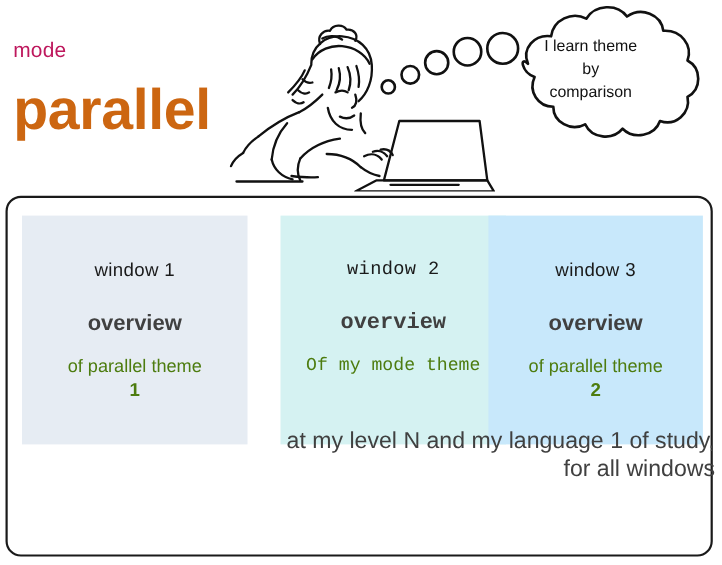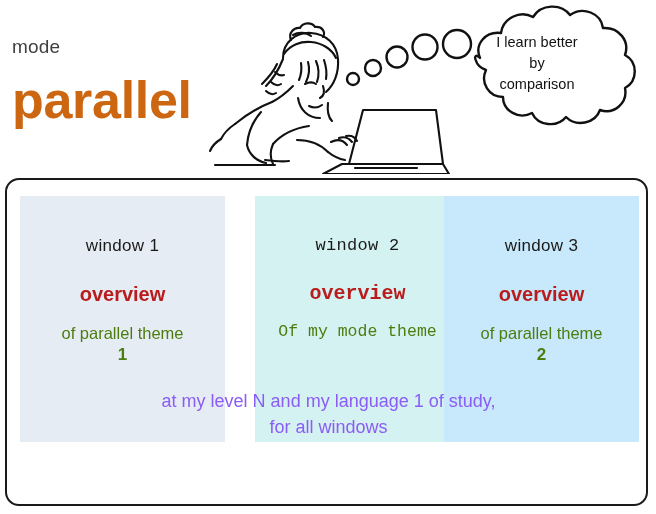--- a/index.html
+++ b/index.html
@@ -21,21 +21,21 @@
     position: absolute;
     left: 0; top: 0;
     width: 656px;
     height: 175px;
   }
   #mode-label {
     position: absolute;
     left: 12px;
     top: 36px;
     font-size: 19px;
-    color: #404040;
+    color: #be185d;
     letter-spacing: .2px;
   }
   #mode-value {
     position: absolute;
     left: 12px;
     top: 70px;
     font-size: 52px;
     font-weight: bold;
     color: #cc6611;
     letter-spacing: -.3px;
@@ -77,62 +77,62 @@
     border: 2.5px solid #1a1a1a;
     border-radius: 14px;
     box-sizing: border-box;
     background: #ffffff;
   }
 
   .window-col {
     position: absolute;
     top: 16px;
     width: 205px;
-    height: 246px;
+    height: 208px;
     box-sizing: border-box;
     padding-top: 40px;
     text-align: center;
   }
   #window-col-1 { left: 13px;  background: #e6ecf3; }
   #window-col-2 { left: 248px; background: #d5f2f2; font-family: Liberation Mono, monospace; }
   #window-col-3 { left: 437px; width: 195px; background: #c8e8fb; }
 
   .window-title {
     font-size: 17px;
     color: #1a1a1a;
     letter-spacing: .3px;
   }
   .window-overview {
     margin-top: 27px;
     font-size: 20px;
     font-weight: bold;
-    color: #b91c1c;
+    color: #404040;
   }
   .window-sub {
     margin-top: 16px;
     font-size: 16.5px;
     line-height: 22px;
     color: #4d7c0f;
   }
   .window-sub-number {
     display: block;
     font-weight: bold;
     font-size: 17px;
   }
 
   
   #shared-caption {
     position: absolute;
     left: 0;
     top: 208px;
     width: 643px;
-    text-align: center;
-    font-size: 18px;
+    text-align: right;
+    font-size: 21px;
     line-height: 26px;
-    color: #8b5cf6;
+    color: #404040;
     pointer-events: none;
   }
 </style>
 </head>
 <body>
 
 <div id="header">
 
   <div id="mode-label">mode</div>
   <div id="mode-value">parallel</div>
@@ -208,21 +208,21 @@
              c13 7 13 26 0 33
              c3 15 -11 27 -25 22
              c-5 14 -24 17 -34 7
              c-9 11 -28 9 -34 -4
              c-13 7 -29 -2 -29 -16
              c-14 0 -23 -14 -17 -27
              c-12 -4 -14 -20 -6 -12 z" fill="#ffffff" stroke="#111111" stroke-width="2.4" stroke-linejoin="round"></path>
   </svg>
 
   <div id="bubble-text">
-    <div>I learn better</div>
+    <div>I learn theme</div>
     <div>by</div>
     <div>comparison</div>
   </div>
 </div>
 
 <div id="windows-panel">
 
   <div class="window-col" id="window-col-1">
     <div class="window-title">window 1</div>
     <div class="window-overview">overview</div>

